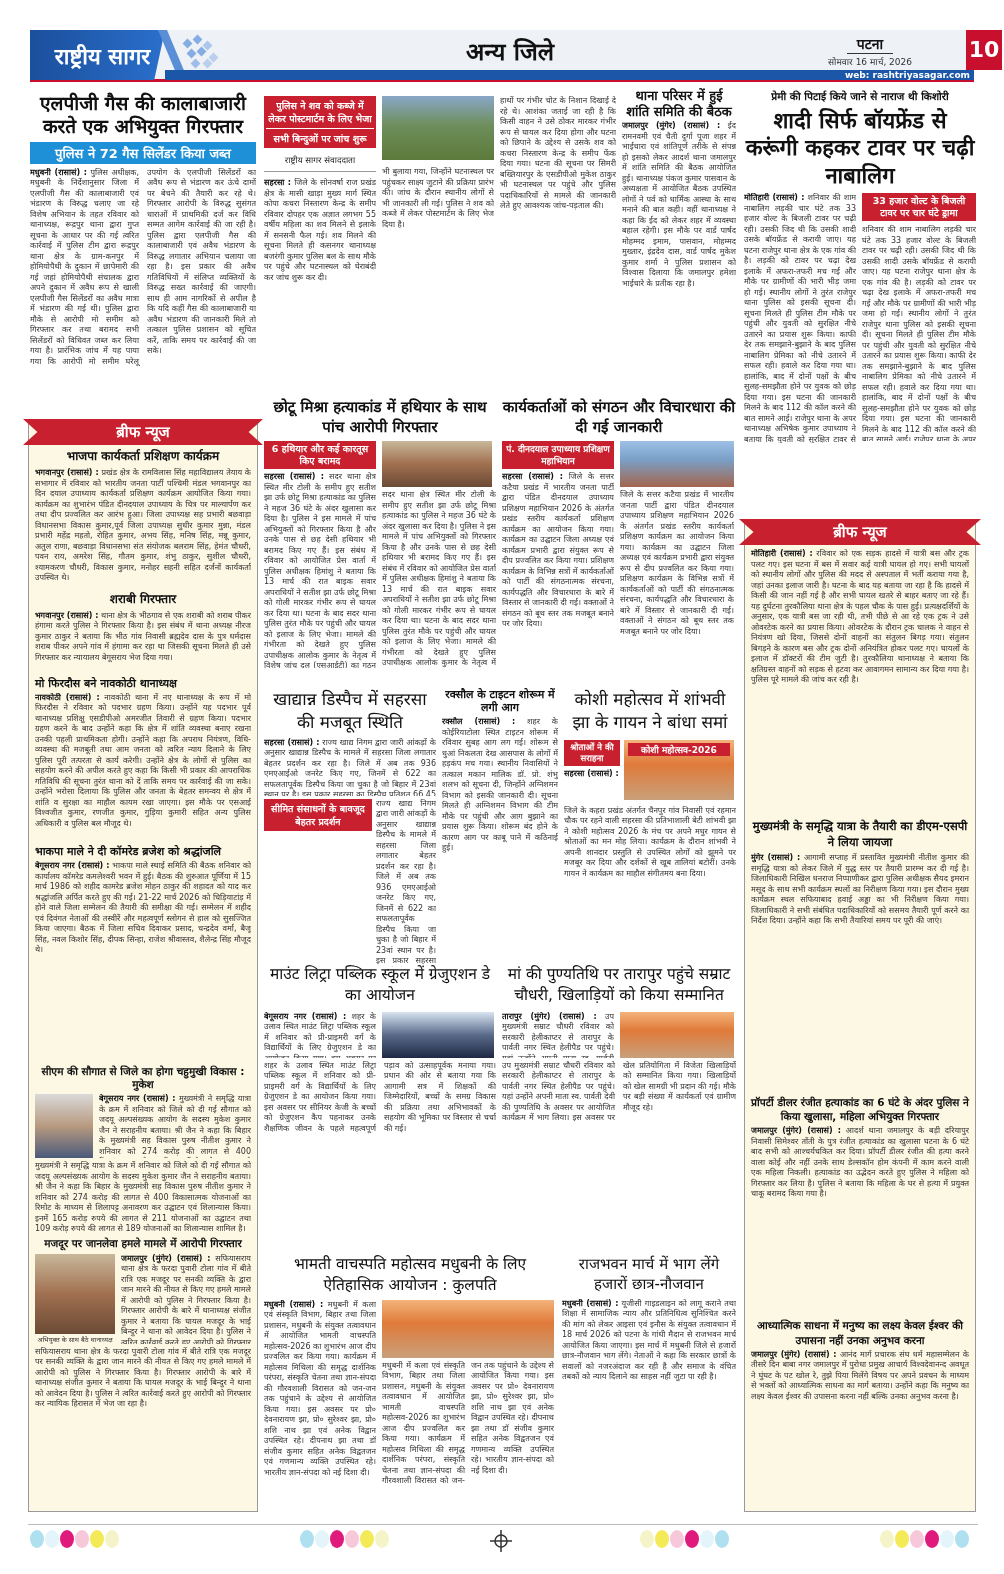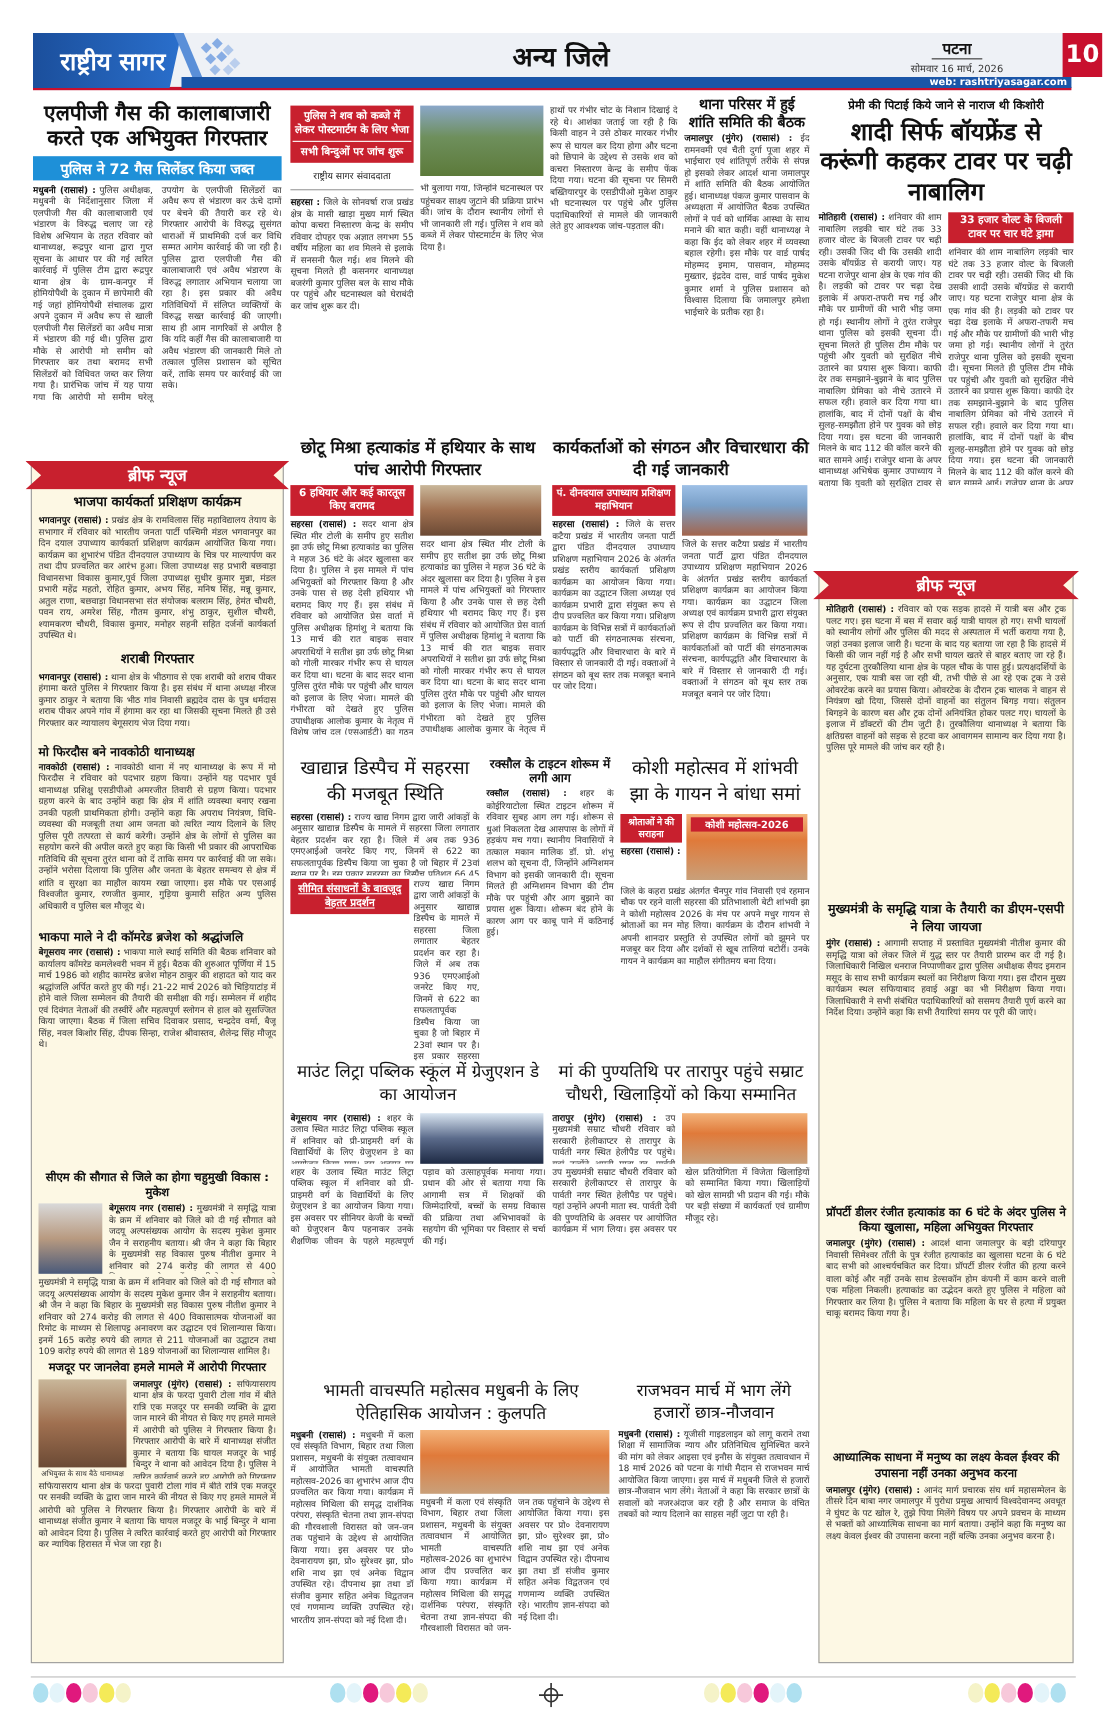--- a/index.html
+++ b/index.html
@@ -222,36 +222,36 @@
       <b>जमालपुर (मुंगेर) (रासासं) :</b> <span>आनंद मार्ग प्रचारक संघ धर्म महासम्मेलन के तीसरे दिन बाबा नगर जमालपुर में पुरोधा प्रमुख आचार्य विश्वदेवानन्द अवधूत ने घुंघट के पट खोल रे, तुझे पिया मिलेंगे विषय पर अपने प्रवचन के माध्यम से भक्तों को आध्यात्मिक साधना का मार्ग बताया। उन्होंने कहा कि मनुष्य का लक्ष्य केवल ईश्वर की उपासना करना नहीं बल्कि उनका अनुभव करना है।</span>
     </div>
   </div>
 </div>
 
 <div class="abs" style="left:264px;top:688px;width:172px;">
   <div class="hl" style="font-size:17px;font-weight:normal;line-height:1.35;">खाद्यान्न डिस्पैच में सहरसा की मजबूत स्थिति</div>
   <div class="body" style="height:58px;margin-top:4px;">
     <b>सहरसा (रासासं) :</b> <span>राज्य खाद्य निगम द्वारा जारी आंकड़ों के अनुसार खाद्यान्न डिस्पैच के मामले में सहरसा जिला लगातार बेहतर प्रदर्शन कर रहा है। जिले में अब तक 936 एमएआईओ जनरेट किए गए, जिनमें से 622 का सफलतापूर्वक डिस्पैच किया जा चुका है जो बिहार में 23वां स्थान पर है। इस प्रकार सहरसा का डिस्पैच प्रतिशत 66.45 प्रतिशत दर्ज किया गया है, जो राज्य के पटना जैसे कई बड़े जिलों की तुलना में बेहतर स्थिति को दर्शाता है। खास बात यह है कि जिले के पास सीमित संसाधन होने के बावजूद यह उपलब्धि हासिल की गई है।</span>
   </div>
-  <div class="sub-red" style="width:108px;font-size:9.5px;padding:3px;line-height:13px;margin-top:3px;float:left;margin-right:4px;text-decoration:underline;">सीमित संसाधनों के बावजूद बेहतर प्रदर्शन</div>
+  <div class="sub-red" style="width:108px;font-size:9.5px;padding:3px;line-height:13px;margin-top:3px;float:left;margin-right:4px;">सीमित संसाधनों के बावजूद बेहतर प्रदर्शन</div>
   <div class="body" style="height:168px;margin-top:3px;">राज्य खाद्य निगम द्वारा जारी आंकड़ों के अनुसार खाद्यान्न डिस्पैच के मामले में सहरसा जिला लगातार बेहतर प्रदर्शन कर रहा है। जिले में अब तक 936 एमएआईओ जनरेट किए गए, जिनमें से 622 का सफलतापूर्वक डिस्पैच किया जा चुका है जो बिहार में 23वां स्थान पर है। इस प्रकार सहरसा का डिस्पैच प्रतिशत 66.45 प्रतिशत दर्ज किया गया है, जो राज्य के पटना जैसे कई बड़े जिलों की तुलना में बेहतर स्थिति को दर्शाता है। खास बात यह है कि जिले के पास सीमित संसाधन होने के बावजूद यह उपलब्धि हासिल की गई है।</div>
 </div>
 
 <div class="abs" style="left:442px;top:688px;width:116px;">
   <div class="hl" style="font-size:11px;">रक्सौल के टाइटन शोरूम में लगी आग</div>
   <div class="body" style="height:254px;margin-top:3px;">
     <b>रक्सौल (रासासं) :</b> <span>शहर के कोईरियाटोला स्थित टाइटन शोरूम में रविवार सुबह आग लग गई। शोरूम से धुआं निकलता देख आसपास के लोगों में हड़कंप मच गया। स्थानीय निवासियों ने तत्काल मकान मालिक डॉ. प्रो. शंभु शलभ को सूचना दी, जिन्होंने अग्निशमन विभाग को इसकी जानकारी दी। सूचना मिलते ही अग्निशमन विभाग की टीम मौके पर पहुंची और आग बुझाने का प्रयास शुरू किया। शोरूम बंद होने के कारण आग पर काबू पाने में कठिनाई हुई।</span>
   </div>
 </div>
 
 <div class="abs" style="left:564px;top:688px;width:172px;">
   <div class="hl" style="font-size:17px;font-weight:normal;line-height:1.35;">कोशी महोत्सव में शांभवी झा के गायन ने बांधा समां</div>
   <div style="display:flex;gap:4px;margin-top:6px;">
     <div style="width:56px;">
-      <div class="sub-red" style="font-size:8.5px;padding:2px;line-height:11px;font-family:Liberation Serif, serif;">श्रोताओं ने की सराहना</div>
+      <div class="sub-red" style="font-size:8.5px;padding:2px;line-height:11px;">श्रोताओं ने की सराहना</div>
       <div class="body" style="height:34px;margin-top:3px;"><b>सहरसा (रासासं) :</b></div>
     </div>
     <div class="photo5" style="width:110px;height:60px;position:relative;">
       <div style="position:absolute;top:3px;left:4px;right:4px;font-size:9px;color:#fff;background:#c8202e;text-align:center;font-weight:bold;">कोशी महोत्सव-2026</div>
     </div>
   </div>
   <div class="body" style="height:176px;margin-top:3px;">जिले के कहरा प्रखंड अंतर्गत चैनपुर गांव निवासी एवं रहमान चौक पर रहने वाली सहरसा की प्रतिभाशाली बेटी शांभवी झा ने कोशी महोत्सव 2026 के मंच पर अपने मधुर गायन से श्रोताओं का मन मोह लिया। कार्यक्रम के दौरान शांभवी ने अपनी शानदार प्रस्तुति से उपस्थित लोगों को झूमने पर मजबूर कर दिया और दर्शकों से खूब तालियां बटोरीं। उनके गायन ने कार्यक्रम का माहौल संगीतमय बना दिया।</div>
 </div>
 
 <div class="abs" style="left:264px;top:964px;width:232px;">

